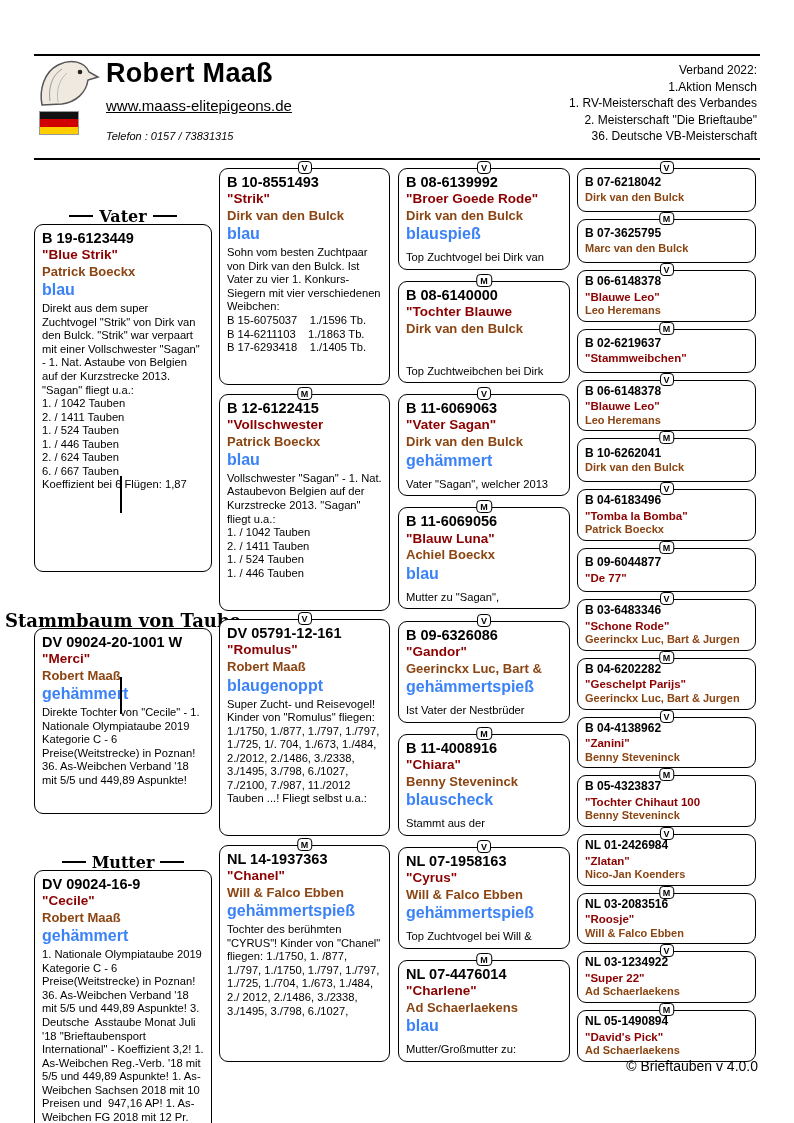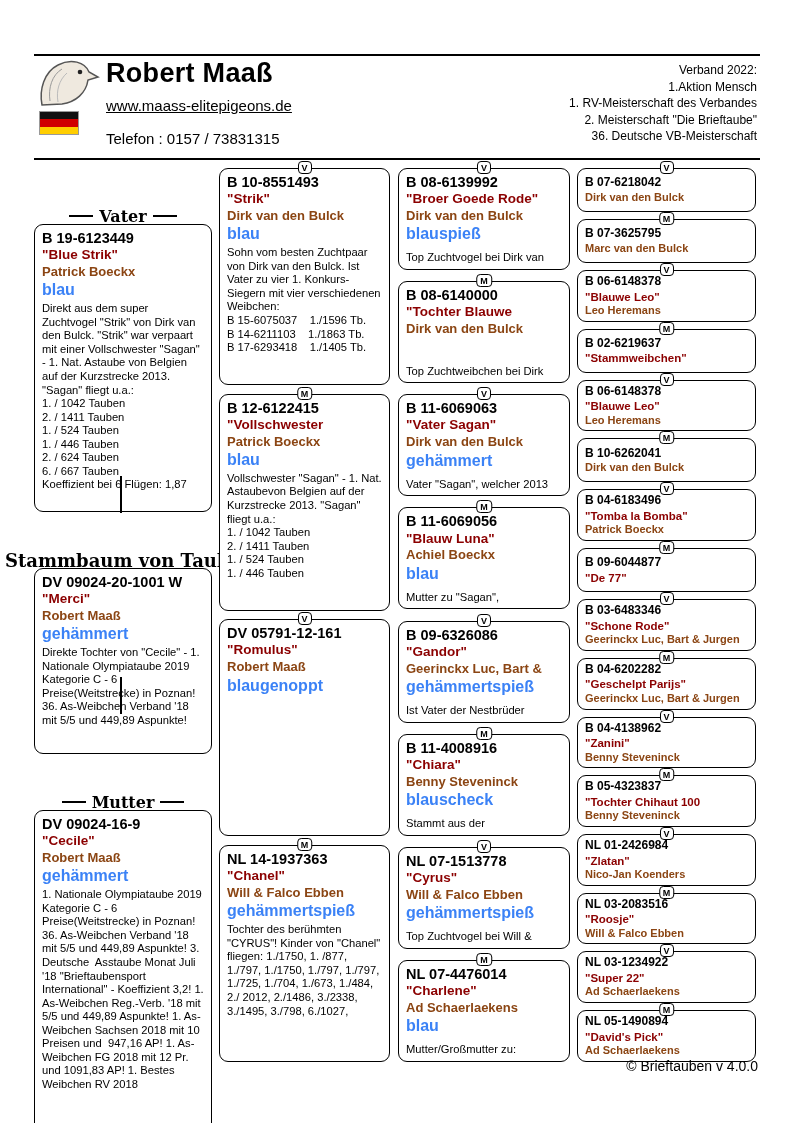--- a/index.html
+++ b/index.html
@@ -12,21 +12,21 @@
   #line-top { left:34px; top:54px; width:726px; height:2px; }
   #line-header-bottom { left:34px; top:158px; width:726px; height:2px; }
 
   
   #logo { position:absolute; left:36px; top:56px; }
   #flag { position:absolute; left:39px; top:111px; width:40px; height:24px; border:1px solid #999; display:flex; flex-direction:column; }
   #flag .stripe { flex:1; }
   #flag .s1 { background:#111; } #flag .s2 { background:#d00000; } #flag .s3 { background:#ffce00; }
   #page-title { position:absolute; left:106px; top:58px; font-size:27px; font-weight:bold; letter-spacing:.3px; }
   #website { position:absolute; left:106px; top:97px; font-size:15px; text-decoration:underline; cursor:pointer; }
-  #phone { position:absolute; left:106px; top:130px; font-size:15px; }
+  #phone { position:absolute; left:106px; top:130px; font-size:11px;font-style:italic; }
   #verband { position:absolute; right:37px; top:62px; text-align:right; font-size:12px; line-height:16.5px; }
 
   
   .col { position:absolute; top:168px; height:894px; display:flex; flex-direction:column; justify-content:space-between; }
   #col1 { left:34px;  width:178px; }
   #col2 { left:219px; width:171px; }
   #col3 { left:398px; width:172px; }
   #col4 { left:577px; width:179px; }
   .g1group { display:flex; flex-direction:column;margin-top:40px; }
 
@@ -42,21 +42,21 @@
             border:1.5px solid #000; border-radius:4px; font-size:9px; font-weight:bold;
             line-height:10px; padding:1px 3px 0 3px; z-index:2; overflow:visible; }
   .pbox { overflow:visible; }
 
   .ring    { font-size:14.5px; font-weight:bold; color:#000;    line-height:1.25; }
   .pname   { font-size:13.5px; font-weight:bold; color:#8b0000; line-height:1.25; }
   .breeder { font-size:13px;   font-weight:bold; color:#8b4513; line-height:1.25; }
   .pcolor  { font-size:16px;   font-weight:bold; color:#3b82f6; line-height:1.25; }
   .desc    { font-size:11.2px; color:#000; line-height:1.21; white-space:pre-wrap; margin-top:2px; }
 
-  #box-vater  { height:288px; }
+  #box-vater  { height:348px; }
   #box-merci  { height:186px; }
   #box-cecile { height:332px; }
   #col2 .pbox { height:217px; }
   #col3 .pbox { min-height:102px; }
   #col3 .desc { margin-top:auto; }
   #col4 .pbox { min-height:44px; padding:3px 7px; justify-content:center; }
   #col4 .ring    { font-size:12px;   line-height:1.3; }
   #col4 .pname   { font-size:11.5px; line-height:1.25; }
   #col4 .breeder { font-size:11px;   line-height:1.25; }
 
@@ -161,20 +161,21 @@
 2. / 1411 Tauben
 1. / 524 Tauben
 1. / 446 Tauben</div>
   </div>
   <div class="pbox">
     <div class="marker">V</div>
     <div class="ring">DV 05791-12-161</div>
     <div class="pname">"Romulus"</div>
     <div class="breeder">Robert Maaß</div>
     <div class="pcolor">blaugenoppt</div>
+    <div class="desc">Super Zucht- und Reisevogel! Kinder von "Romulus" fliegen: 1./1750, 1./877, 1./797, 1./797, 1./725, 1/. 704, 1./673, 1./484, 2./2012, 2./1486, 3./2338, 3./1495, 3./798, 6./1027, 7./2100, 7./987, 11./2012 Tauben ...! Fliegt selbst u.a.:</div>
   </div>
   <div class="pbox">
     <div class="marker">M</div>
     <div class="ring">NL 14-1937363</div>
     <div class="pname">"Chanel"</div>
     <div class="breeder">Will &amp; Falco Ebben</div>
     <div class="pcolor">gehämmertspieß</div>
     <div class="desc">Tochter des berühmten "CYRUS"! Kinder von "Chanel" fliegen: 1./1750, 1. /877, 1./797, 1./1750, 1./797, 1./797, 1./725, 1./704, 1./673, 1./484, 2./ 2012, 2./1486, 3./2338, 3./1495, 3./798, 6./1027,</div>
   </div>
 </div>
@@ -222,21 +223,21 @@
   <div class="pbox">
     <div class="marker">M</div>
     <div class="ring">B 11-4008916</div>
     <div class="pname">"Chiara"</div>
     <div class="breeder">Benny Steveninck</div>
     <div class="pcolor">blauscheck</div>
     <div class="desc">Stammt aus der</div>
   </div>
   <div class="pbox">
     <div class="marker">V</div>
-    <div class="ring">NL 07-1513778</div>
+    <div class="ring">NL 07-1958163</div>
     <div class="pname">"Cyrus"</div>
     <div class="breeder">Will &amp; Falco Ebben</div>
     <div class="pcolor">gehämmertspieß</div>
     <div class="desc">Top Zuchtvogel bei Will &amp;</div>
   </div>
   <div class="pbox">
     <div class="marker">M</div>
     <div class="ring">NL 07-4476014</div>
     <div class="pname">"Charlene"</div>
     <div class="breeder">Ad Schaerlaekens</div>

